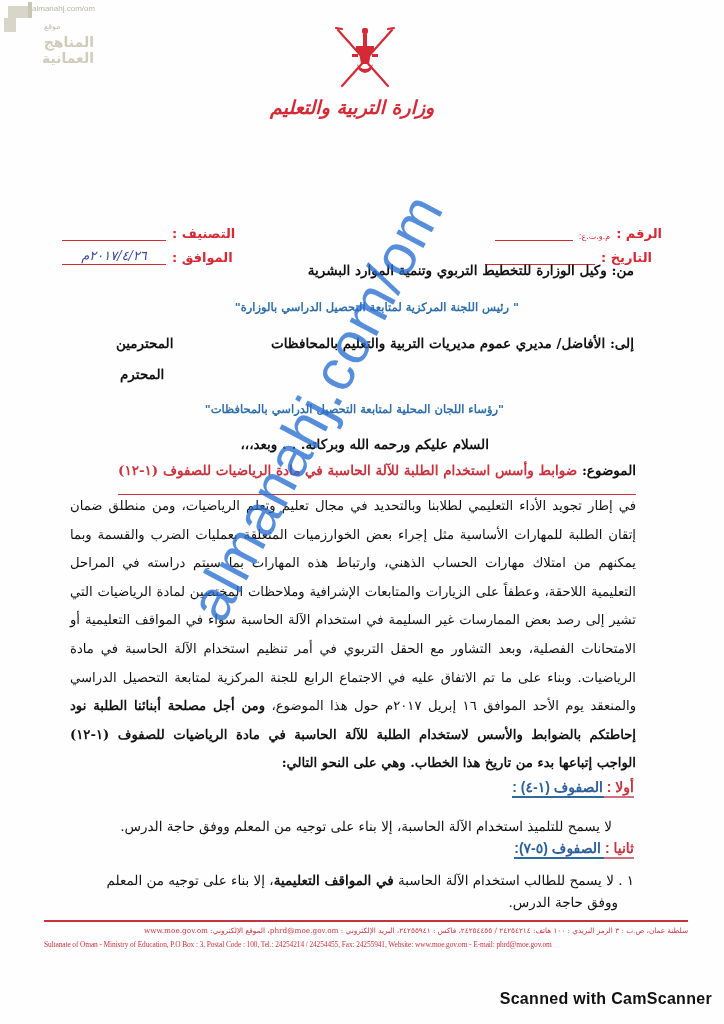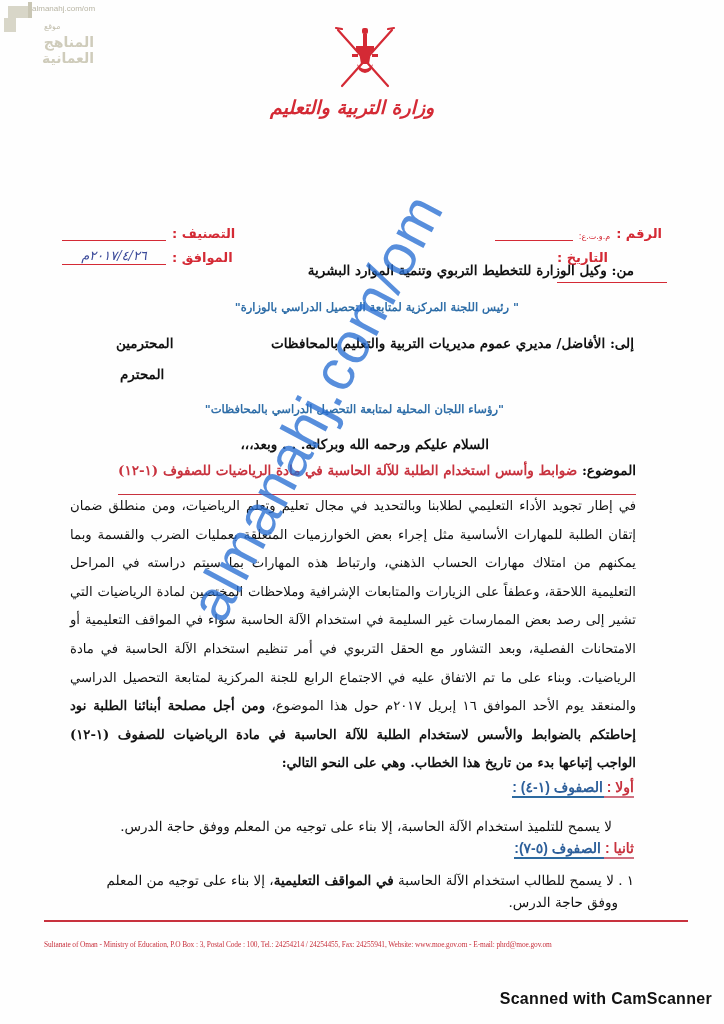--- a/index.html
+++ b/index.html
@@ -85,21 +85,21 @@
     </g>
   </svg>
 
   <div class="ministry-name">وزارة التربية والتعليم</div>
 
   <div class="ref-field" style="right:62px; top:226px;">
     <span class="ref-label">الرقم :</span>
     <span class="ref-prefix">م.و.ت.ع:</span>
     <span class="ref-line" style="width:78px;"></span>
   </div>
-  <div class="ref-field" style="right:57px; top:250px;flex-direction:column;">
+  <div class="ref-field" style="right:72px; top:250px;">
     <span class="ref-label">التاريخ :</span>
     <span class="ref-line" style="width:110px;"></span>
   </div>
 
   <div class="ref-field" style="left:62px; top:226px;">
     <span class="ref-label">التصنيف :</span>
     <span class="ref-line" style="width:104px;"></span>
   </div>
   <div class="ref-field" style="left:62px; top:250px;">
     <span class="ref-label">الموافق :</span>
@@ -141,18 +141,19 @@
     <span class="h-title">الصفوف (٥-٧):</span>
     <span class="h-ul"></span>
   </div>
   <div class="line" style="right:90px; top:872px;">
     <span>١ .</span>
     <span>لا يسمح للطالب استخدام الآلة الحاسبة </span><b>في المواقف التعليمية</b><span>، إلا بناء على توجيه من المعلم</span>
   </div>
   <div class="line" style="right:106px; top:894px;">ووفق حاجة الدرس.</div>
 
   <div class="footer-rule"></div>
+  <div class="footer-ar">سلطنة عمان، ص.ب : ٣ الرمز البريدي : ١٠٠ هاتف: ٢٤٢٥٤٢١٤ / ٢٤٢٥٤٤٥٥، فاكس : ٢٤٢٥٥٩٤١، البريد الإلكتروني : phrd@moe.gov.om، الموقع الإلكتروني: www.moe.gov.om</div>
   <div class="footer-en">Sultanate of Oman - Ministry of Education, P.O Box : 3, Postal Code : 100, Tel.: 24254214 / 24254455, Fax: 24255941, Website: www.moe.gov.om - E-mail: phrd@moe.gov.om</div>
 
   <div class="wm">almanahj.com/om</div>
 
   <div class="scanner-badge">Scanned with CamScanner</div>
 </div>
 
 </body></html>

